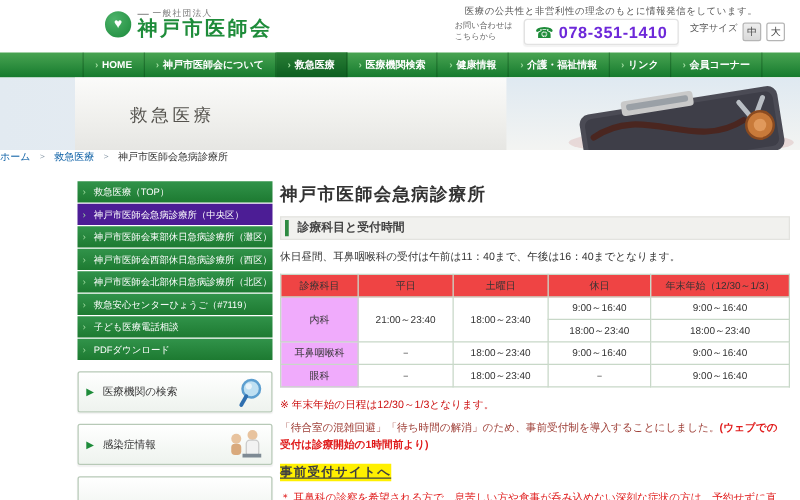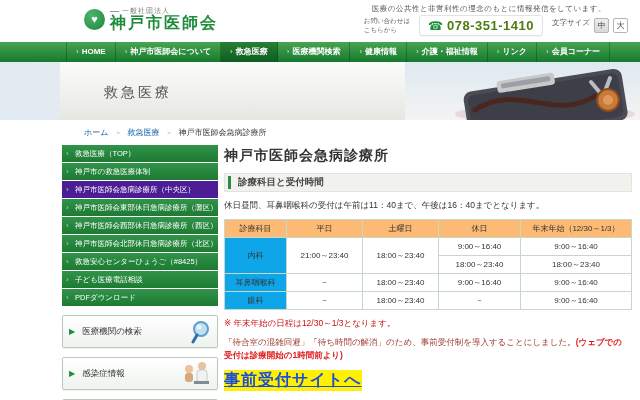--- a/index.html
+++ b/index.html
@@ -14,21 +14,21 @@
     display:flex; align-items:center; justify-content:center; font-size:11px; line-height:1; }
   .logo-texts { display:flex; flex-direction:column; }
   .org-type { font-size:7px; color:#777; letter-spacing:1px; display:flex; align-items:center; gap:3px; }
   .org-type::before { content:""; display:inline-block; width:9px; height:1px; background:#999; }
   .org-name { font-size:16px; font-weight:bold; color:#1e8c3a; letter-spacing:2px; line-height:1.1;font-family:Liberation Mono, monospace; }
   .tagline { position:absolute; right:34px; top:4px; font-size:7.5px; color:#555; letter-spacing:0.5px; }
   .header-right { position:absolute; right:12px; top:15px; display:flex; align-items:center; gap:9px; }
   .contact-label { font-size:6.5px; color:#666; line-height:1.25; text-align:left; }
   .phone-box { background:#fff; border:1px solid #e2e2e2; border-radius:3px; padding:2px 8px; display:flex; align-items:center; gap:4px; box-shadow:0 1px 1px rgba(0,0,0,0.05); }
   .phone-icon { color:#1e8c3a; font-size:12px; line-height:1; }
-  .phone-number { font-size:13px; font-weight:bold; color:#4d7c0f; letter-spacing:0.5px; }
+  .phone-number { font-size:13px; font-weight:bold; color:#6d28d9; letter-spacing:0.5px; }
   .fontsize-group { display:flex; align-items:flex-start; gap:4px; }
   .fontsize-label { font-size:7.5px; color:#555; }
   .fs-btn { width:15px; height:15px; border:1px solid #b5b5b5; border-radius:2px; font-size:8px; color:#444;
     display:flex; align-items:center; justify-content:center; cursor:pointer; }
   .fs-btn.medium { background:linear-gradient(#eee,#d9d9d9); }
   .fs-btn.large { background:#fff; }
 
   
   .nav { position:absolute; top:42px; left:0; width:640px; height:20px;
     background:linear-gradient(#49a452, #157a2d); display:flex; padding-left:66px; }
@@ -40,21 +40,21 @@
 
   
   .hero { position:absolute; top:62px; left:0; width:640px; height:58px; background:linear-gradient(90deg,#e2eaf1,#eef2f5); }
   .hero-panel { position:absolute; left:60px; top:0; right:0; bottom:0;
     background:linear-gradient(180deg,#fbfbfa 0%, #efefec 60%, #e6e6e3 100%); overflow:hidden; }
   .hero-title { position:absolute; left:44px; top:22px; font-size:14px; color:#55534e; letter-spacing:3px; }
   .hero-photo { position:absolute; right:0; top:0; }
 
   
   .breadcrumb { position:absolute; top:120px; left:0; width:640px; height:25px; background:#fff;
-    padding-left:84px; display:flex; align-items:center; gap:6px; font-size:8px; }
+    display:flex; gap:6px; font-size:8px; }
   .crumb-link { color:#0b5fa5; text-decoration:none; cursor:pointer; }
   .crumb-sep { color:#8a9aa8; font-size:7px; }
   .crumb-current { color:#333; }
 
   
   .content { position:absolute; top:145px; left:62px; right:0; display:flex; gap:6px; }
 
   
   .sidebar { width:156px; flex:none; }
   .side-menu { list-style:none; }
@@ -71,29 +71,29 @@
   
   .main { flex:1; padding-right:8px; padding-top:2px; }
   .page-title { font-size:14px; font-weight:bold; color:#333; margin-bottom:8px; letter-spacing:1px; }
   .section-heading { height:19px; background:#f1f1ee; border:1px solid #e3e3df; display:flex; align-items:center; margin-bottom:8px; }
   .section-heading .bar { width:3px; height:13px; background:#2e8b42; margin:0 7px 0 3px; }
   .section-heading .sh-label { font-size:9.5px; font-weight:bold; color:#444; }
   .intro { font-size:8.5px; color:#333; margin-bottom:7px; }
 
   table.schedule { border-collapse:collapse; width:100%; margin-bottom:8px; }
   .schedule th, .schedule td { border:1px solid #c8d8c8; font-size:8px; color:#333; text-align:center; padding:3px 2px; background:#fff; }
-  .schedule th { background:#fdba74; font-weight:normal; }
-  .schedule td.dept { background:#0ea5e9; }
+  .schedule th { background:#ef4444; font-weight:normal; }
+  .schedule td.dept { background:#f0abfc; }
   .schedule .c-dept { width:62px; } .schedule .c-week { width:76px; } .schedule .c-sat { width:76px; } .schedule .c-hol { width:82px; }
 
   .note-red { font-size:8.5px; color:#cc1111; margin-bottom:6px; }
   .notice { font-size:8.5px; line-height:1.5; margin-bottom:6px; width:400px; }
   .notice .n-main { color:#9c3b33; }
   .notice .n-red { color:#e01b1b; font-weight:bold; }
-  .reception-link { display:inline-block; font-size:16px; font-weight:bold; color:#1d4ed8; background:#fff000;
+  .reception-link { display:inline-block; font-size:10px; font-weight:bold; color:#404040; background:#fff000;
     text-decoration:underline; letter-spacing:1px; margin:2px 0 7px 0; cursor:pointer; }
   .warning { font-size:8.5px; color:#e01b1b; line-height:1.55; width:400px; margin-bottom:8px; }
 </style>
 </head>
 <body>
 
 <div class="page">
 
   <div class="header">
     <div class="logo">
@@ -189,26 +189,25 @@
     <span class="crumb-link">救急医療</span>
     <span class="crumb-sep">＞</span>
     <span class="crumb-current">神戸市医師会急病診療所</span>
   </div>
 
   <div class="content">
 
     <div class="sidebar">
       <ul class="side-menu">
         <li>救急医療（TOP）</li>
-        <li>神戸市の救急医療体制</li>
         <li class="active">神戸市医師会急病診療所（中央区）</li>
         <li>神戸市医師会東部休日急病診療所（灘区）</li>
         <li>神戸市医師会西部休日急病診療所（西区）</li>
         <li>神戸市医師会北部休日急病診療所（北区）</li>
-        <li>救急安心センターひょうご（#8425）</li>
+        <li>救急安心センターひょうご（#7119）</li>
         <li>子ども医療電話相談</li>
         <li>PDFダウンロード</li>
       </ul>
       <div class="banners">
         <div class="banner">
           <span class="tri">▶</span>
           <span class="b-label">医療機関の検索</span>
           <svg width="22" height="24" viewBox="0 0 22 24">
             <circle cx="12" cy="9" r="7" fill="#bfe0f2" stroke="#5d9fd0" stroke-width="2"></circle>
             <circle cx="10" cy="7" r="2.5" fill="#e8f4fb"></circle>

